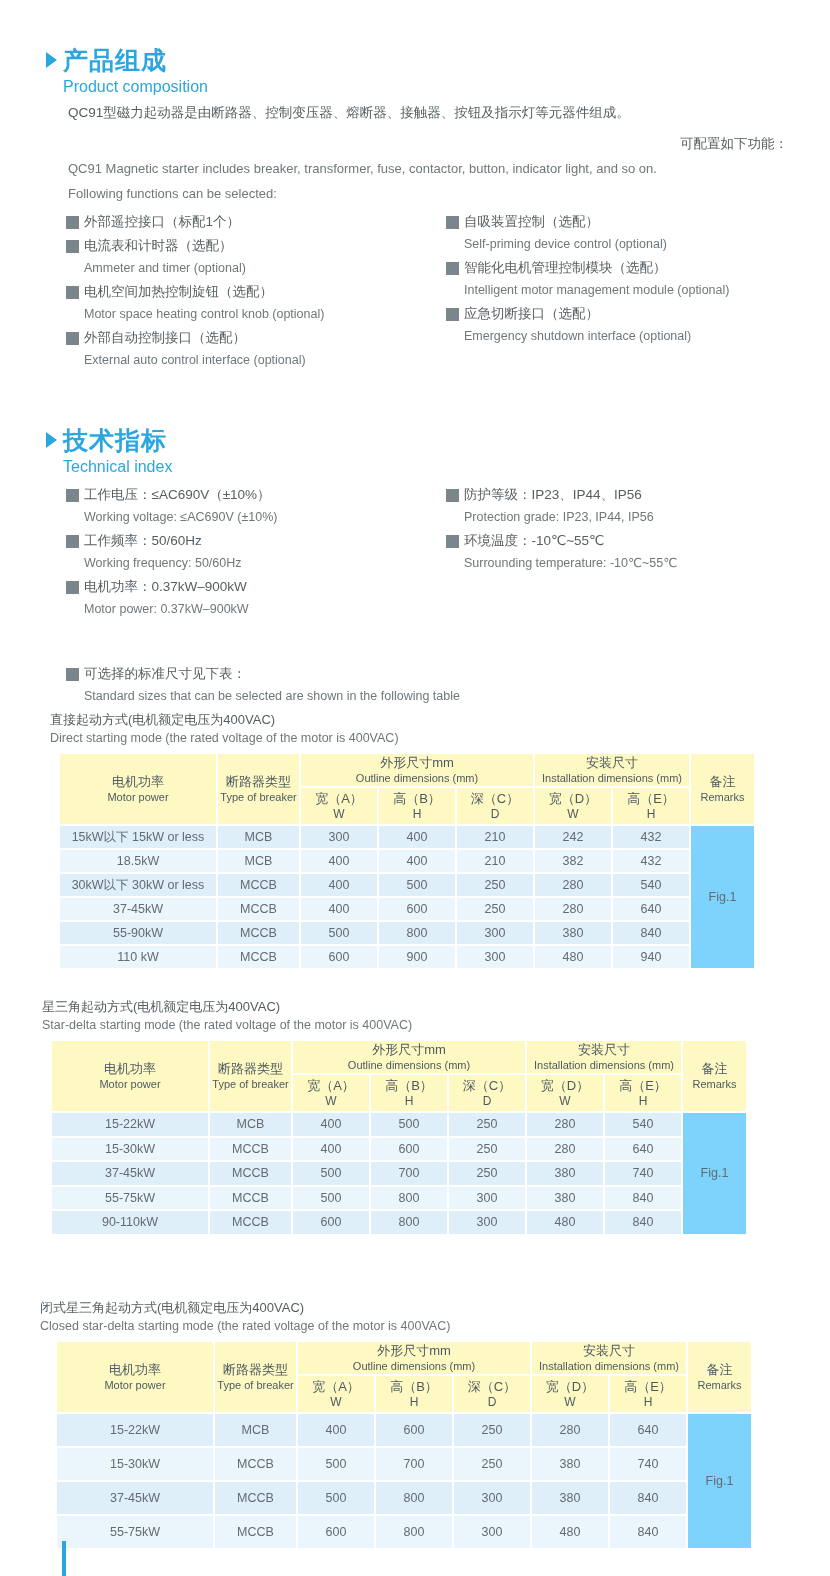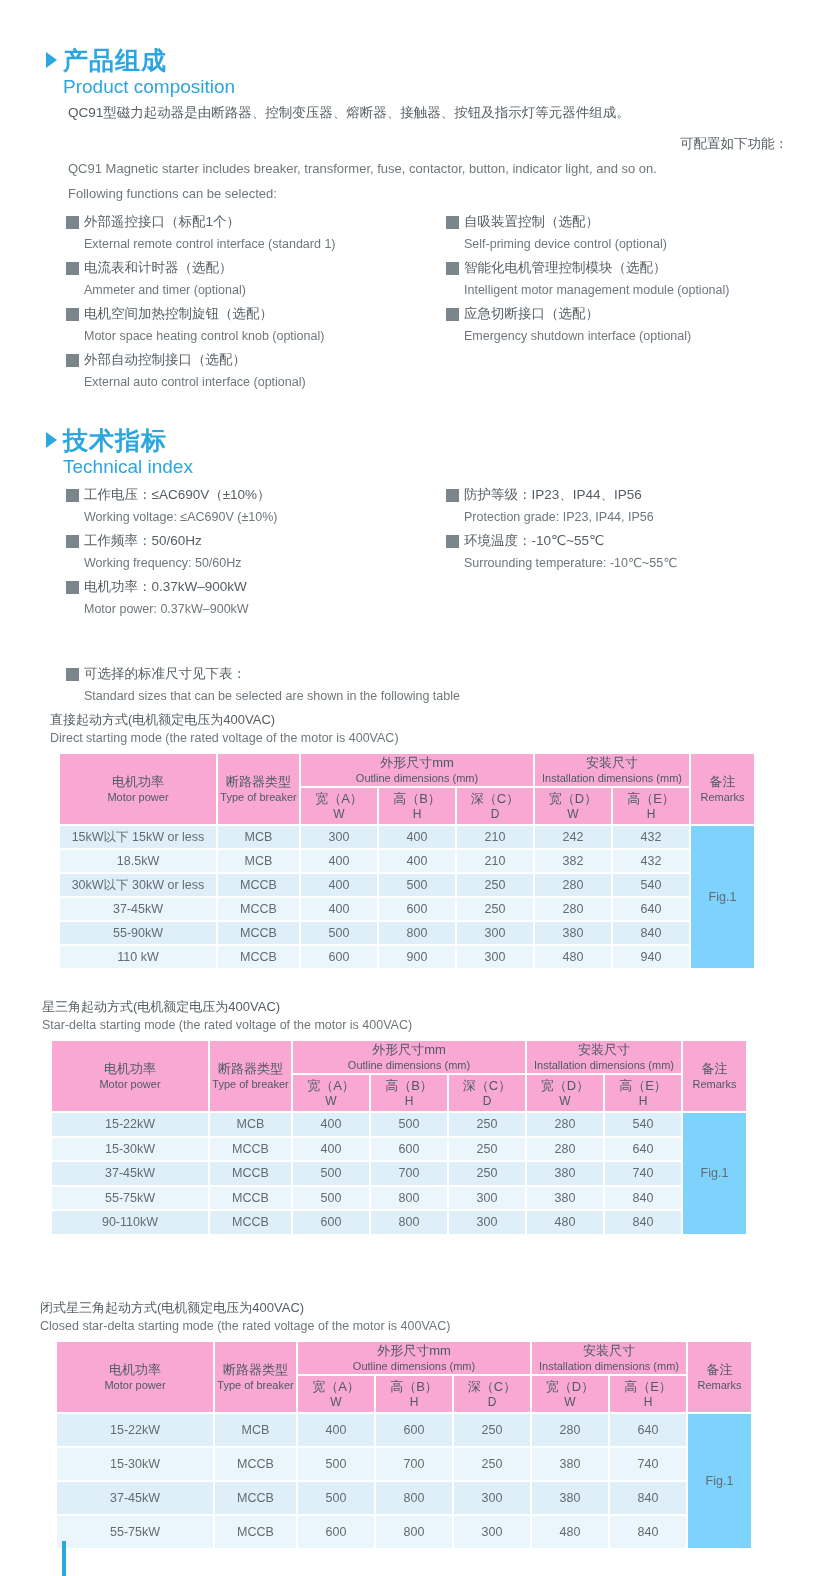--- a/index.html
+++ b/index.html
@@ -5,41 +5,41 @@
   html,body{margin:0;padding:0;background:#ffffff;}
   .page{
     position:relative;width:830px;height:1576px;background:#ffffff;overflow:hidden;
     font-family:"Liberation Sans","DejaVu Sans",sans-serif;color:#565e63;
   }
   
   .section{position:absolute;width:742px;}
   .sec-title-row{display:flex;align-items:center;}
   .sec-arrow{width:0;height:0;border-left:11px solid #2ba6de;border-top:8px solid transparent;border-bottom:8px solid transparent;margin-right:6px;}
   .sec-title-cn{font-size:25px;line-height:32px;font-weight:600;color:#2ba6de;letter-spacing:1px;}
-  .sec-title-en{font-size:19px;line-height:18px;color:#2ba6de;margin:2px 0 0 17px;}
+  .sec-title-en{font-size:16px;line-height:18px;color:#2ba6de;margin:2px 0 0 17px;}
   
   .para{margin:0 0 0 22px;font-size:13.5px;line-height:18px;}
   .para.cn{color:#565e63;}
   .para.en{color:#6f777c;font-size:13px;}
   .mt8{margin-top:8px;}.mt13{margin-top:13px;text-align:right;}.mt7{margin-top:7px;}
   
   .cols{display:flex;padding-left:20px;margin-top:11px;}
   .col{width:380px;}
   .col.right{width:340px;}
   .item{margin-bottom:8px;}
   .item-cn{display:flex;align-items:center;font-size:13.5px;line-height:16px;color:#565e63;}
   .sq{width:13px;height:13px;background:#7b868c;margin-right:5px;flex:0 0 auto;}
   .item-en{font-size:12.5px;line-height:16px;color:#6f777c;margin:6px 0 0 18px;}
   
   .tblock{position:absolute;}
   .tcap-cn{font-size:13px;line-height:19px;color:#565e63;}
   .tcap-en{font-size:12.5px;line-height:19px;color:#6f777c;}
   table{border-collapse:collapse;margin:4px 0 0 8px;table-layout:fixed;}
   th,td{border:2px solid #ffffff;text-align:center;vertical-align:middle;padding:0;}
-  thead th{background:#f9a8d4;color:#4d5a63;font-weight:normal;}
+  thead th{background:#fef9c3;color:#4d5a63;font-weight:normal;}
   .th-cn{font-size:13px;line-height:16px;display:block;}
   .th-en{font-size:11px;line-height:14px;display:block;white-space:nowrap;}
   .th-letter{font-size:12px;line-height:14px;display:block;}
   .c-mp{width:156px;}
   .c-tb{width:81px;}
   .c-dim{width:76px;}
   .c-rem{width:63px;}
   .row1 th{height:32px;}
   .row2 th{height:36px;}
   tbody td{font-size:12.5px;color:#636b70;white-space:nowrap;background:#dfeffa;}
@@ -70,21 +70,20 @@
     <p class="para en mt7">QC91 Magnetic starter includes breaker, transformer, fuse, contactor, button, indicator light, and so on.</p>
     <p class="para en mt7">Following functions can be selected:</p>
 
     <div class="cols">
       <div class="col">
         <div class="item">
           <div class="item-cn">
               <span class="sq"></span>
               <span>外部遥控接口（标配1个）</span>
             </div>
-          <div class="item-en">External remote control interface (standard 1)</div>
         </div>
         <div class="item">
           <div class="item-cn">
               <span class="sq"></span>
               <span>电流表和计时器（选配）</span>
             </div>
           <div class="item-en">Ammeter and timer (optional)</div>
         </div>
         <div class="item">
           <div class="item-cn">

